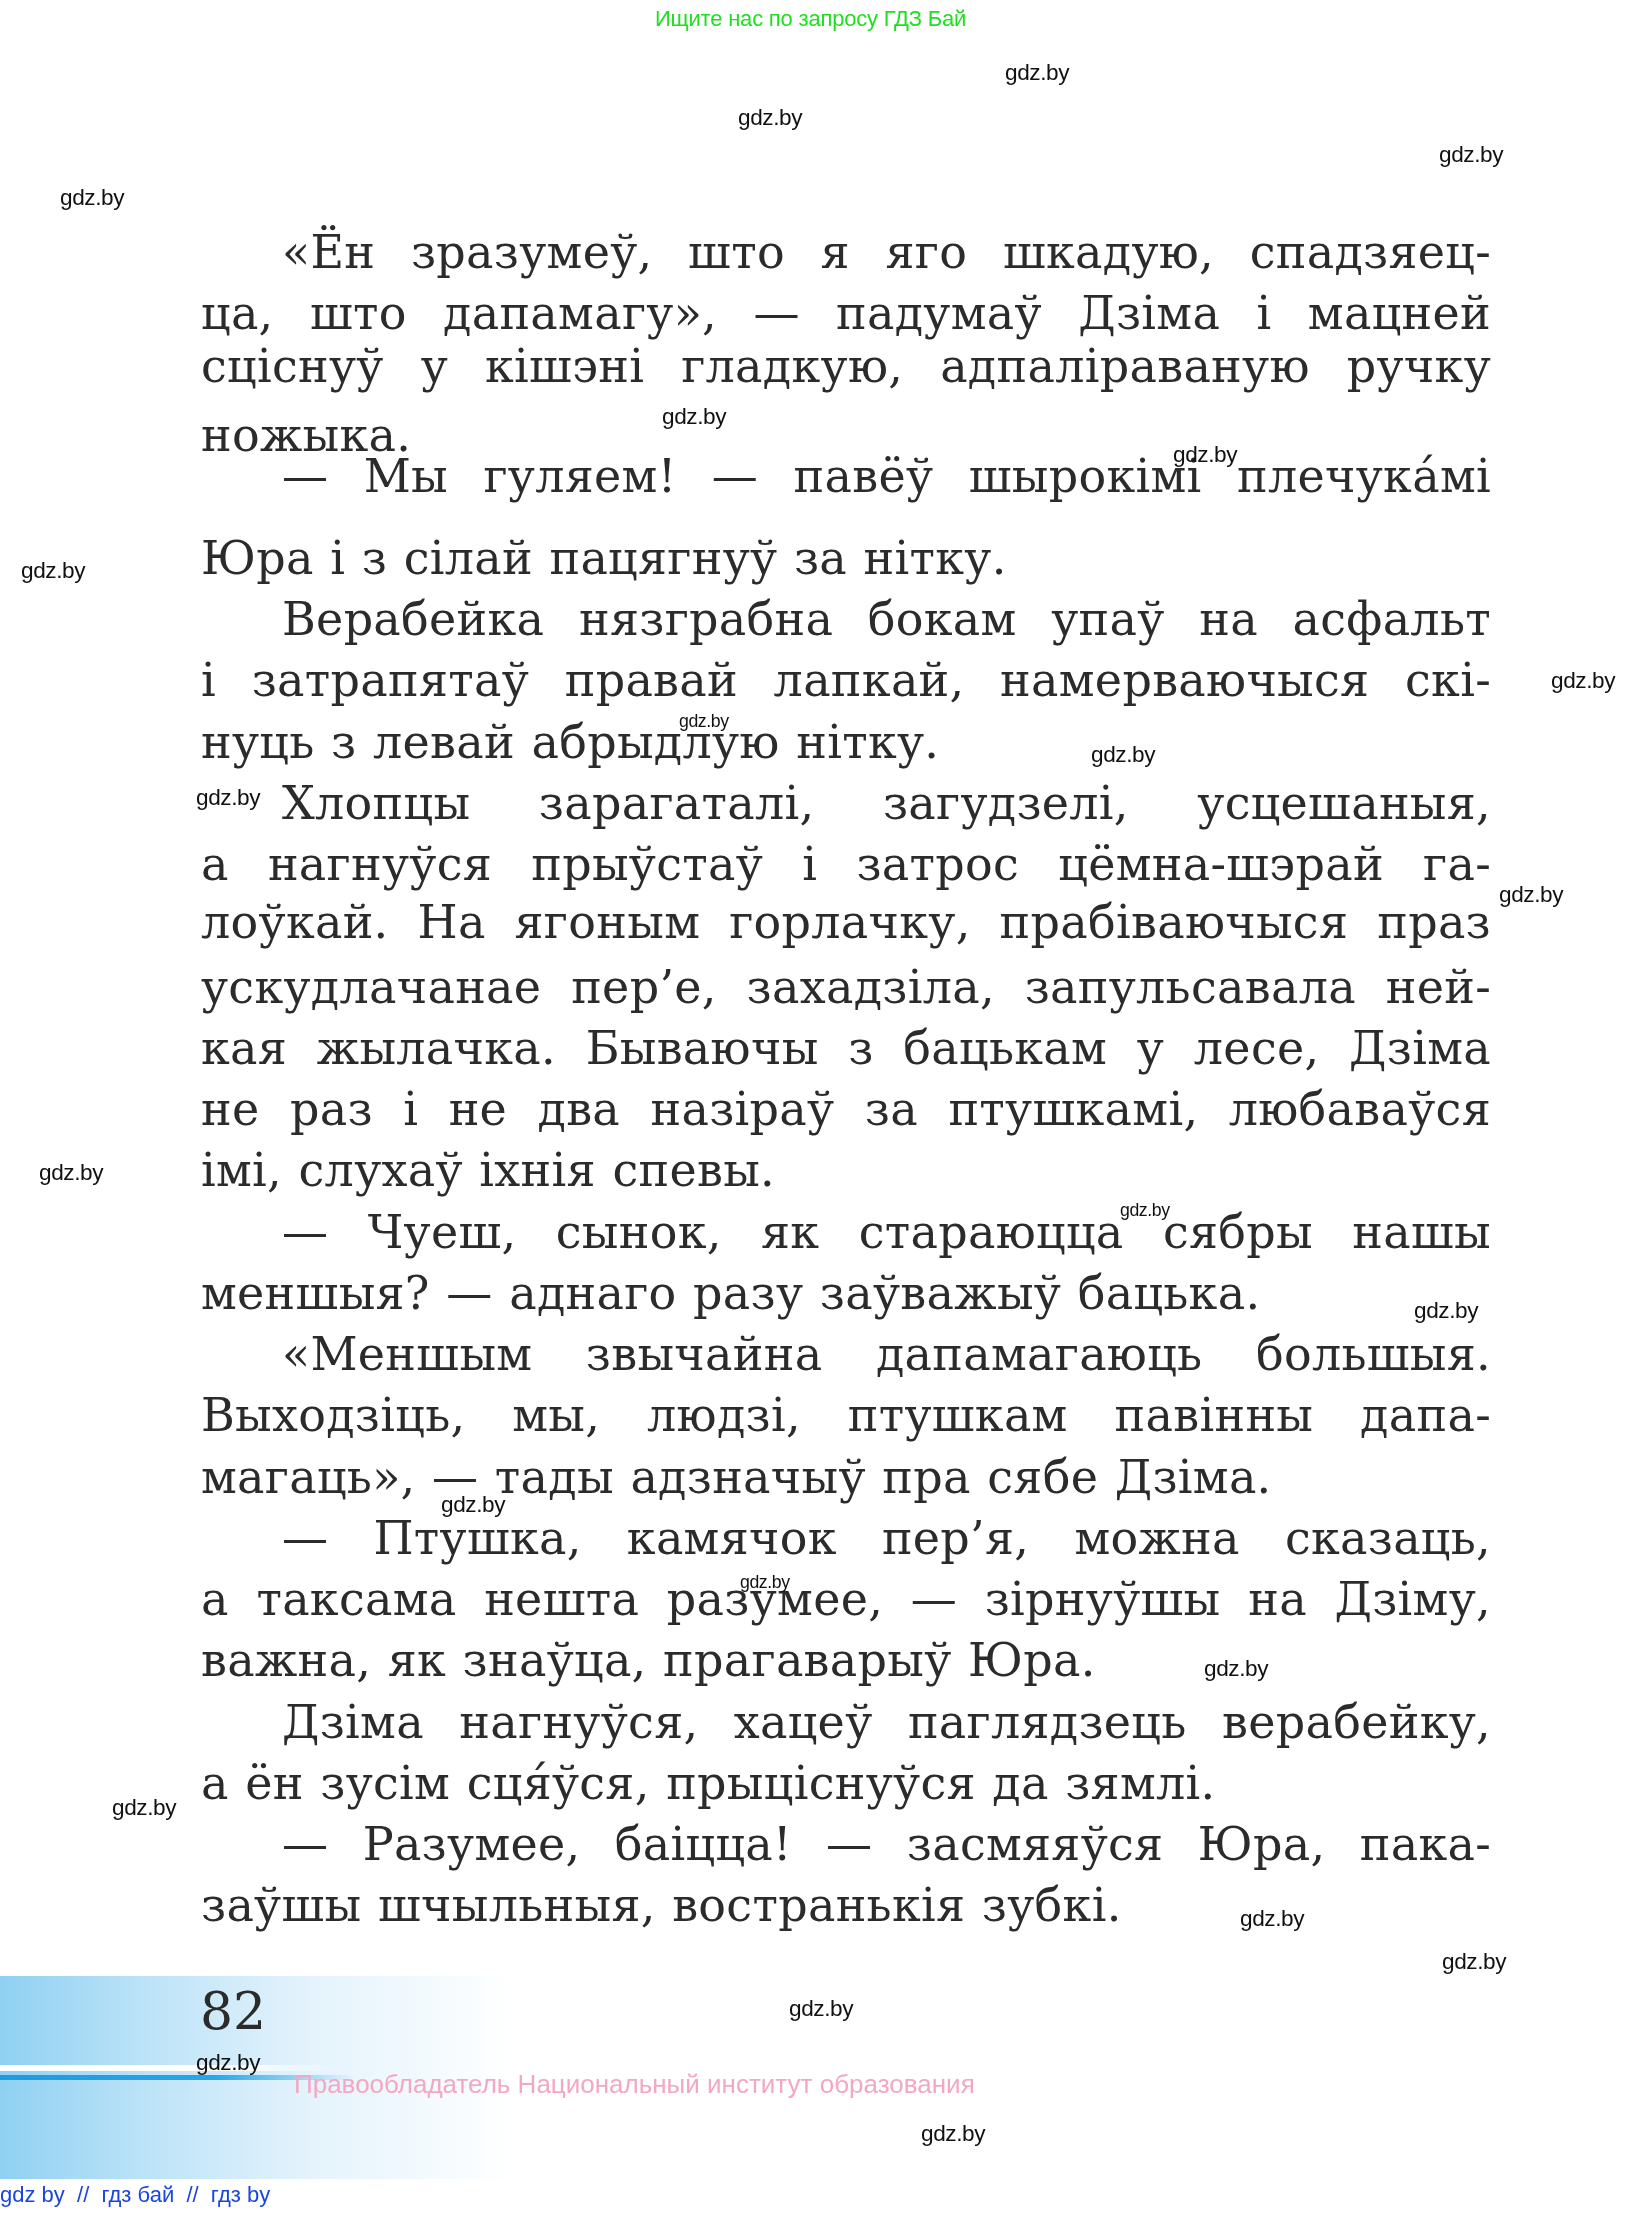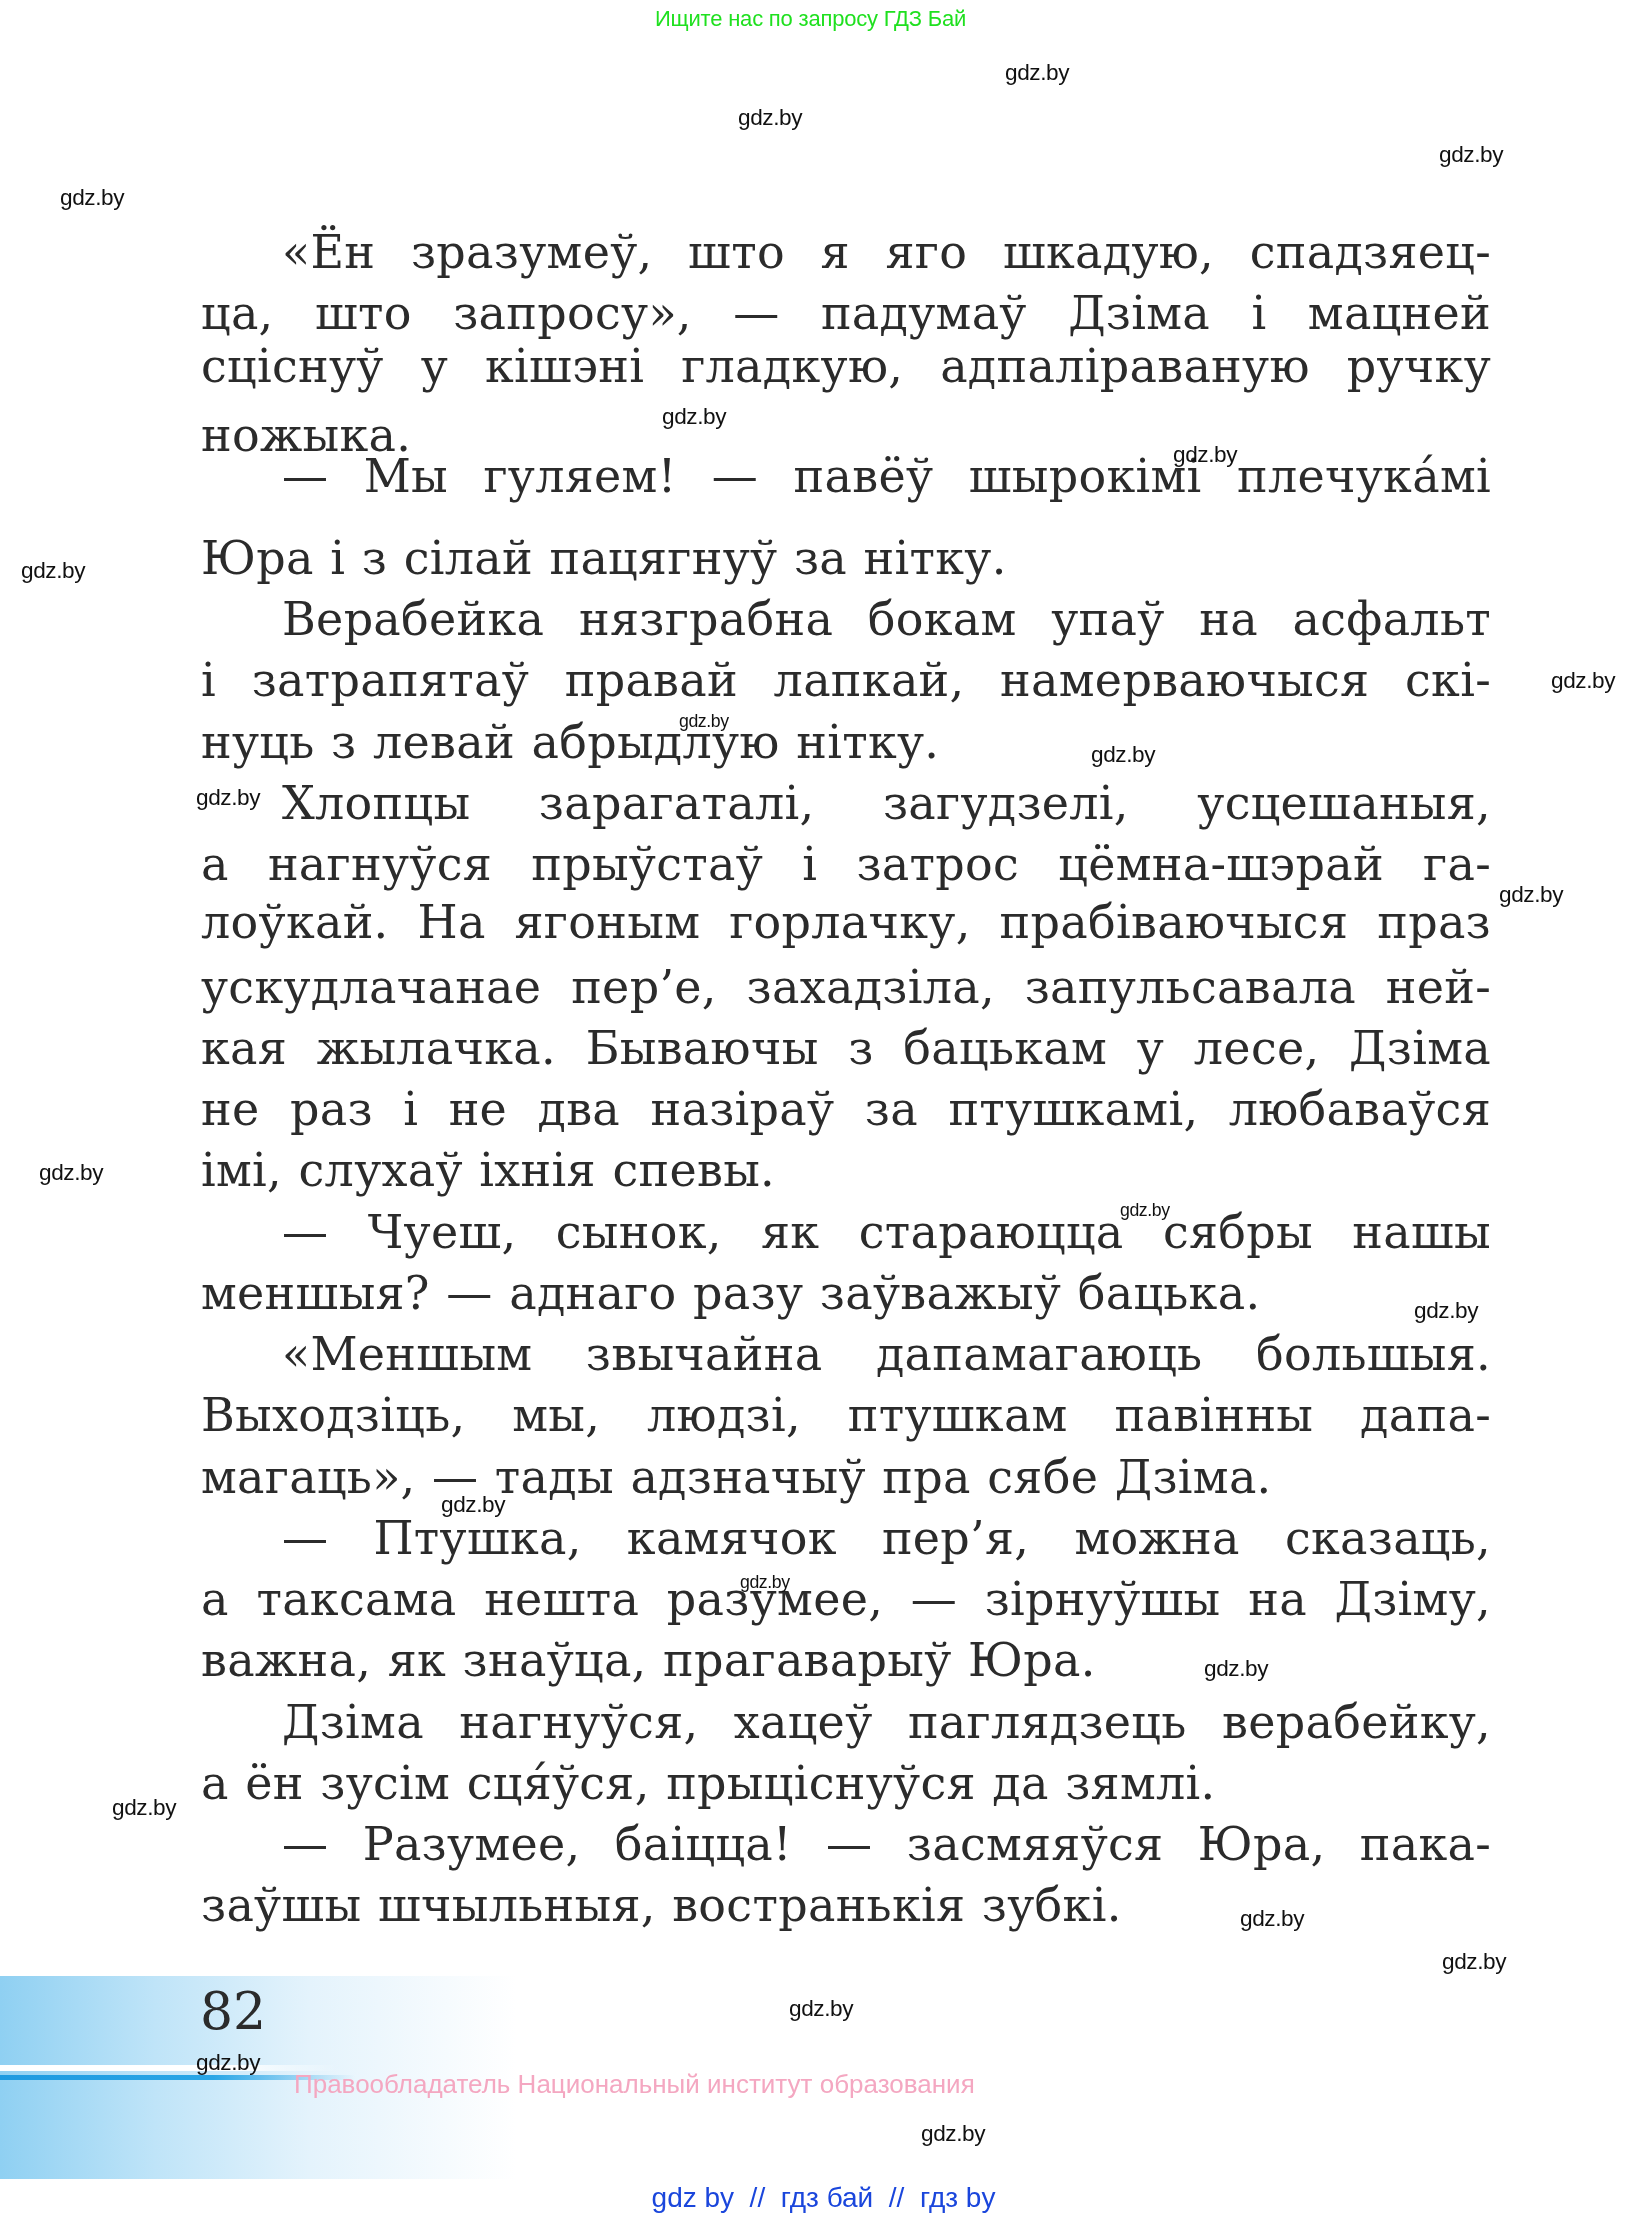--- a/index.html
+++ b/index.html
@@ -106,35 +106,35 @@
       font-size: 26px;
       line-height: 44px;
       color: #f4a7c1;
       white-space: nowrap;
     }
     .bottom-links {
       position: absolute;
       left: 0;
       top: 2182px;
       width: 1647px;
-      text-align: center;
+      text-align: left;
       font-family: "Liberation Sans", sans-serif;
-      font-size: 28px;
+      font-size: 22px;
       color: #1a46dc;
       white-space: pre;
     }
   </style>
 </head>
 <body>
 
 <div class="top-banner">Ищите нас по запросу ГДЗ Бай</div>
 
 <div class="page-text">
   <div class="line indent" style="top:222px">«Ён зразумеў, што я яго шкадую, спадзяец-</div>
-  <div class="line" style="top:283px">ца, што запросу», — падумаў Дзіма і мацней</div>
+  <div class="line" style="top:283px">ца, што дапамагу», — падумаў Дзіма і мацней</div>
   <div class="line" style="top:336px">сціснуў у кішэні гладкую, адпаліраваную ручку</div>
   <div class="line last" style="top:405px">ножыка.</div>
   <div class="line indent" style="top:446px">— Мы гуляем! — павёў шырокімі плечука́мі</div>
   <div class="line last" style="top:528px">Юра і з сілай пацягнуў за нітку.</div>
   <div class="line indent" style="top:589px">Верабейка нязграбна бокам упаў на асфальт</div>
   <div class="line" style="top:650px">і затрапятаў правай лапкай, намерваючыся скі-</div>
   <div class="line last" style="top:712px">нуць з левай абрыдлую нітку.</div>
   <div class="line indent" style="top:773px">Хлопцы зарагаталі, загудзелі, усцешаныя,</div>
   <div class="line" style="top:834px">а нагнуўся прыўстаў і затрос цёмна-шэрай га-</div>
   <div class="line" style="top:892px">лоўкай. На ягоным горлачку, прабіваючыся праз</div>

